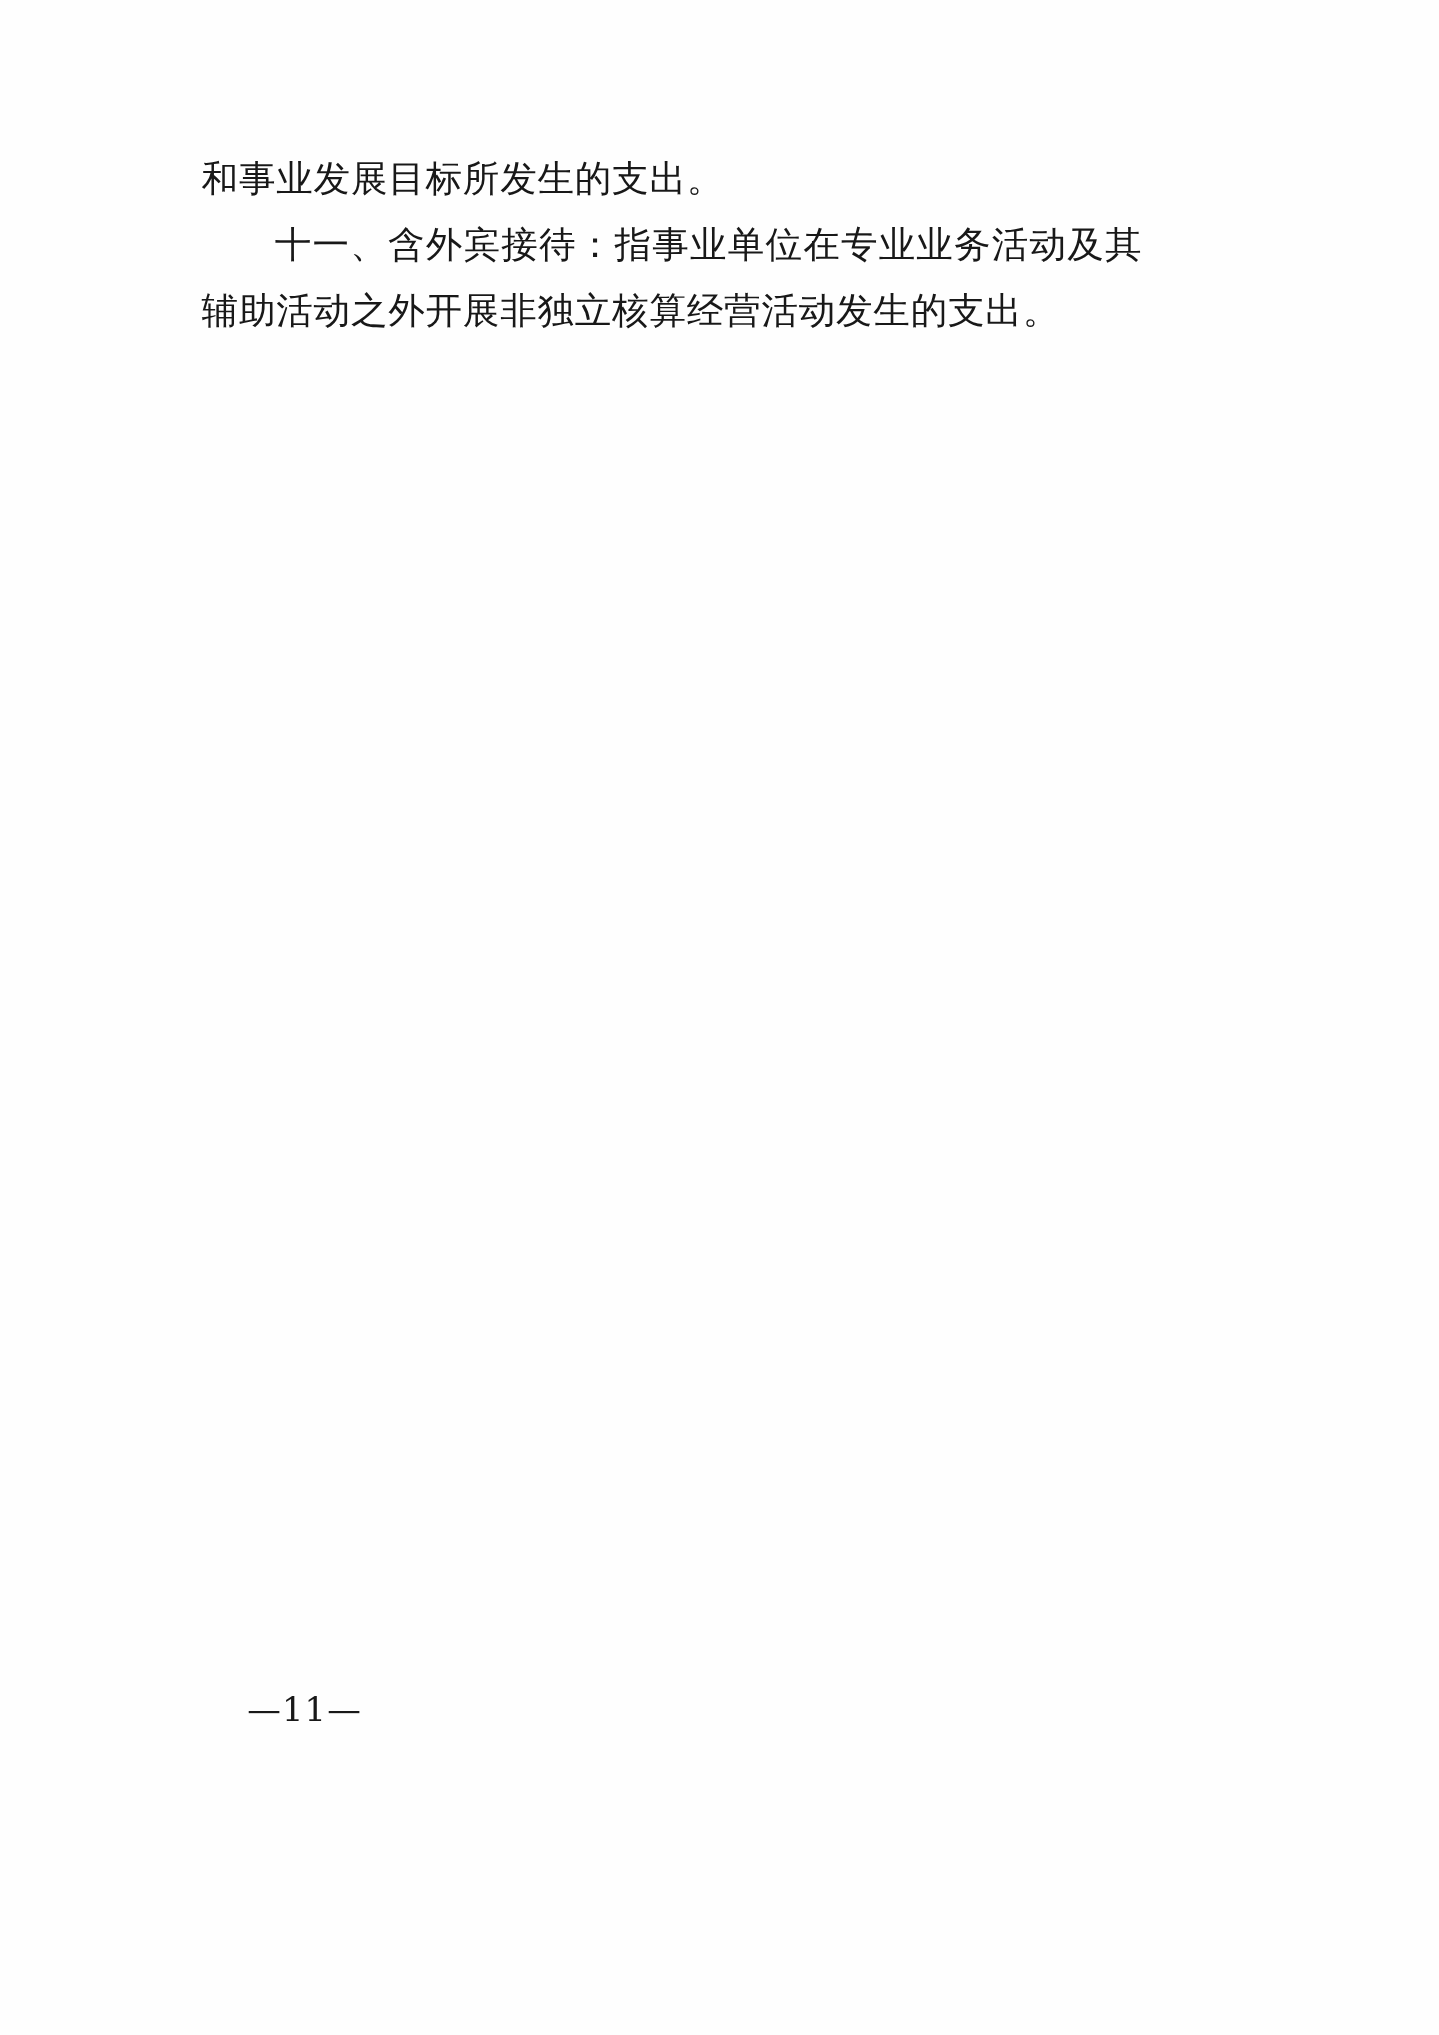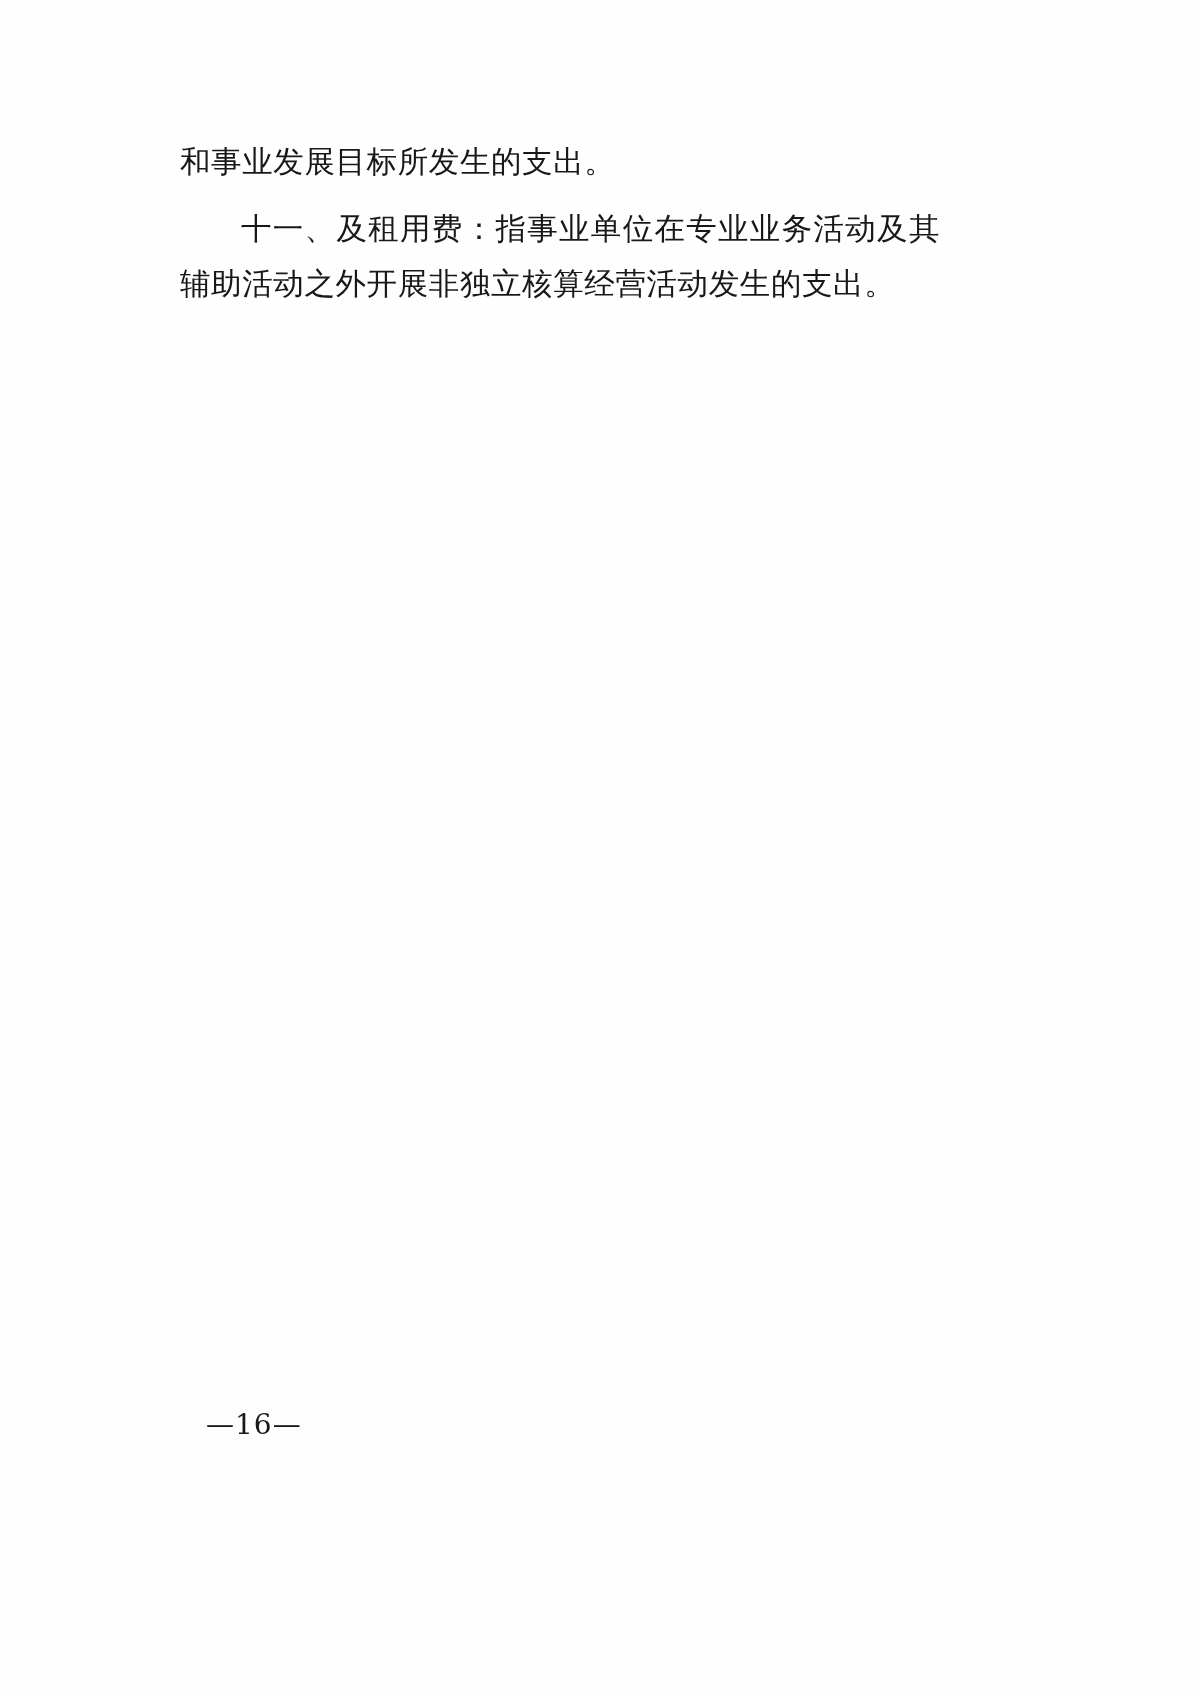--- a/index.html
+++ b/index.html
@@ -28,21 +28,21 @@
     left: 168px;
     top: 122px;
     width: 784px;
   }
   .para {
     font-size: 30.5px;
     line-height: 55px;
     text-align: justify;
     text-justify: inter-ideograph;
     letter-spacing: 0.6px;
-    margin: 12px;
+    margin: 0;
     color: #181818;
   }
   .para.indent {
     text-indent: 61px;
   }
   .footer {
     position: absolute;
     left: 206px;
     top: 1408px;
     font-size: 28px;
@@ -50,16 +50,16 @@
     letter-spacing: 1px;
     color: #181818;
   }
 </style>
 </head>
 <body>
 
 <div class="page">
   <div class="content">
     <p class="para">和事业发展目标所发生的支出。</p>
-    <p class="para indent">十一、及租用费：指事业单位在专业业务活动及其辅助活动之外开展非独立核算经营活动发生的支出。</p>
+    <p class="para indent">十一、含外宾接待：指事业单位在专业业务活动及其辅助活动之外开展非独立核算经营活动发生的支出。</p>
   </div>
-  <div class="footer">—16—</div>
+  <div class="footer">—11—</div>
 </div>
 
 </body></html>

